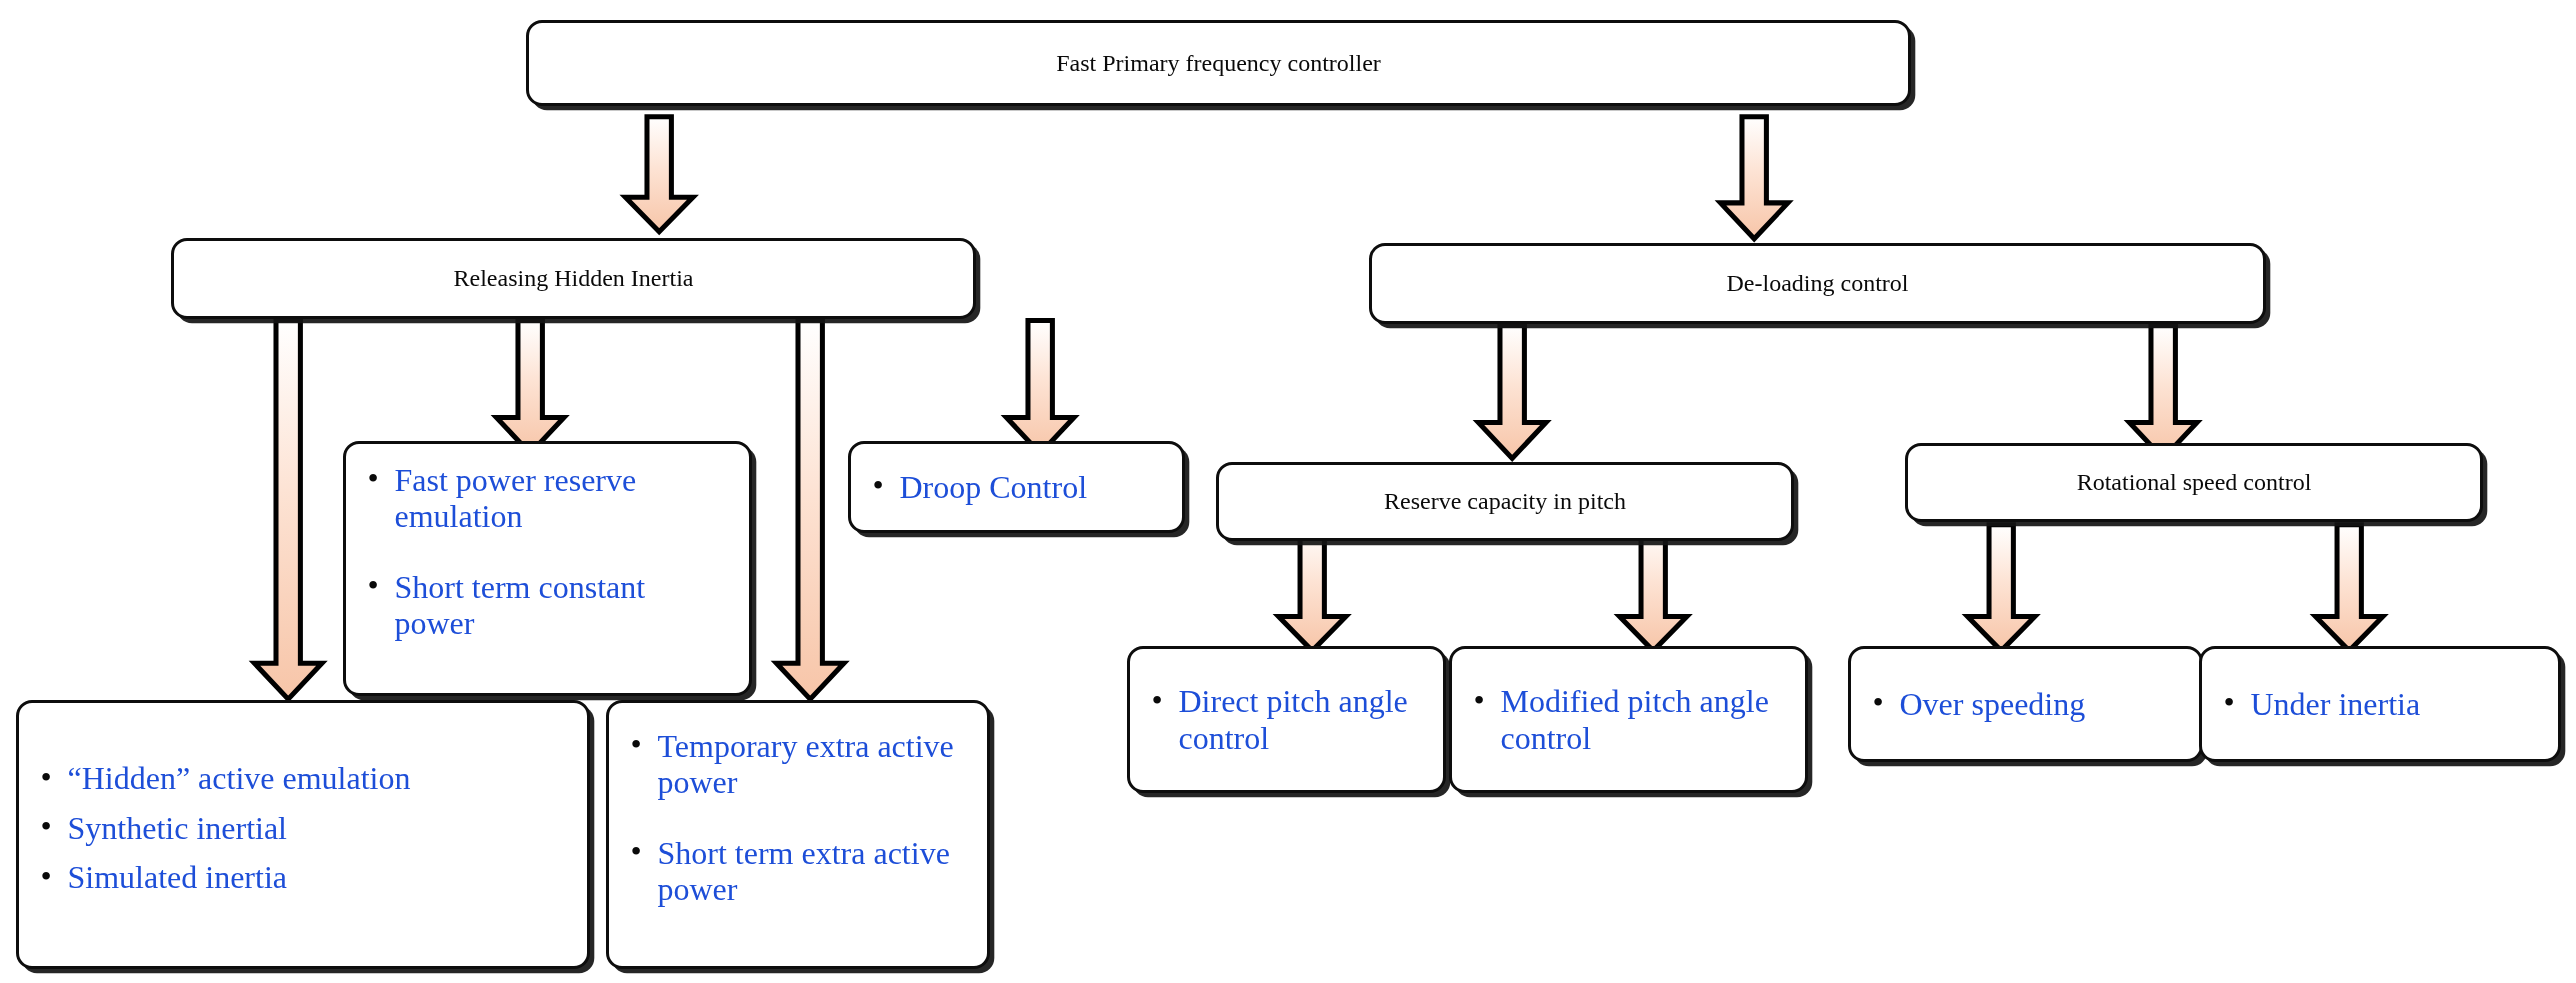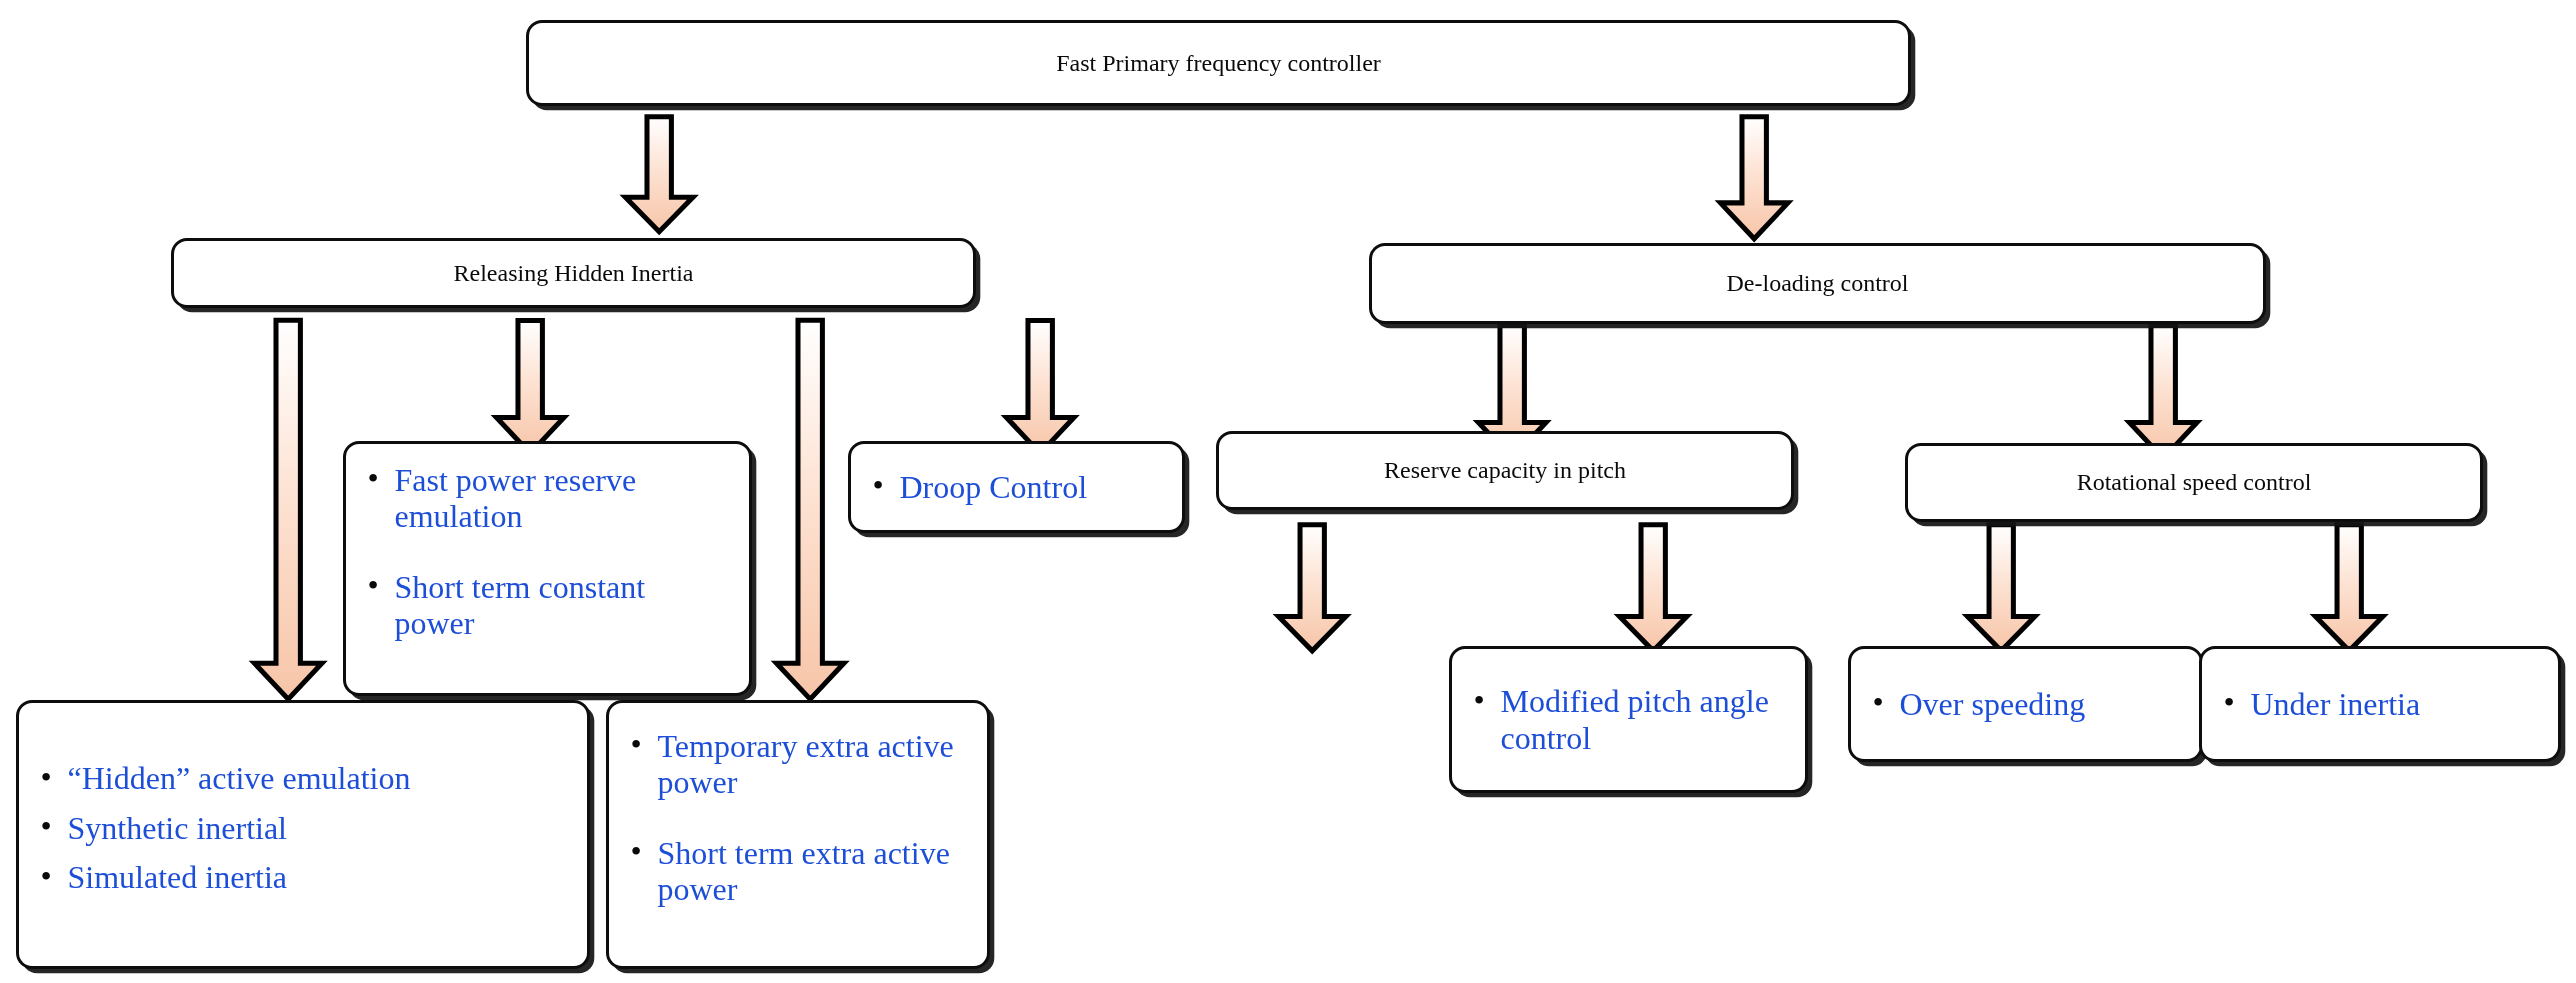--- a/index.html
+++ b/index.html
@@ -183,42 +183,42 @@
       <g transform="translate(14,4)">
         <path d="M18,0 L52,0 L52,128 L82,128 L35,176 L-12,128 L18,128 Z" fill="url(#ag)" stroke="#000000" stroke-width="7" stroke-linejoin="miter"></path>
       </g>
     </svg>
   </div>
 
   <div class="node center" style="left:526px; top:20px; width:1385px; height:86px;">
     <div class="node-title">Fast Primary frequency controller</div>
   </div>
 
-  <div class="node center" style="left:171px; top:238px; width:805px; height:70px;">
+  <div class="node center" style="left:171px; top:238px; width:805px; height:81px;">
     <div class="node-title">Releasing Hidden Inertia</div>
   </div>
 
   <div class="node center" style="left:1369px; top:243px; width:897px; height:81px;">
     <div class="node-title">De-loading control</div>
   </div>
 
   <div class="node" style="left:343px; top:441px; width:409px; height:255px;">
     <ul class="bullets wide">
       <li>Fast power reserve emulation</li>
       <li>Short term constant power</li>
     </ul>
   </div>
 
   <div class="node" style="left:848px; top:441px; width:337px; height:92px;">
     <ul class="bullets">
       <li>Droop Control</li>
     </ul>
   </div>
 
-  <div class="node center" style="left:1216px; top:431px; width:578px; height:79px;">
+  <div class="node center" style="left:1216px; top:462px; width:578px; height:79px;">
     <div class="node-title">Reserve capacity in pitch</div>
   </div>
 
   <div class="node center" style="left:1905px; top:443px; width:578px; height:79px;">
     <div class="node-title">Rotational speed control</div>
   </div>
 
   <div class="node" style="left:16px; top:700px; width:574px; height:269px;">
     <ul class="bullets tight">
       <li>“Hidden” active emulation</li>
@@ -227,20 +227,25 @@
     </ul>
   </div>
 
   <div class="node" style="left:606px; top:700px; width:384px; height:269px;">
     <ul class="bullets wide">
       <li>Temporary extra active power</li>
       <li>Short term extra active power</li>
     </ul>
   </div>
 
+  <div class="node" style="left:1127px; top:646px; width:319px; height:147px;">
+    <ul class="bullets">
+      <li>Direct pitch angle control</li>
+    </ul>
+  </div>
 
   <div class="node" style="left:1449px; top:646px; width:359px; height:147px;">
     <ul class="bullets">
       <li>Modified pitch angle control</li>
     </ul>
   </div>
 
   <div class="node" style="left:1848px; top:646px; width:355px; height:116px;">
     <ul class="bullets">
       <li>Over speeding</li>

